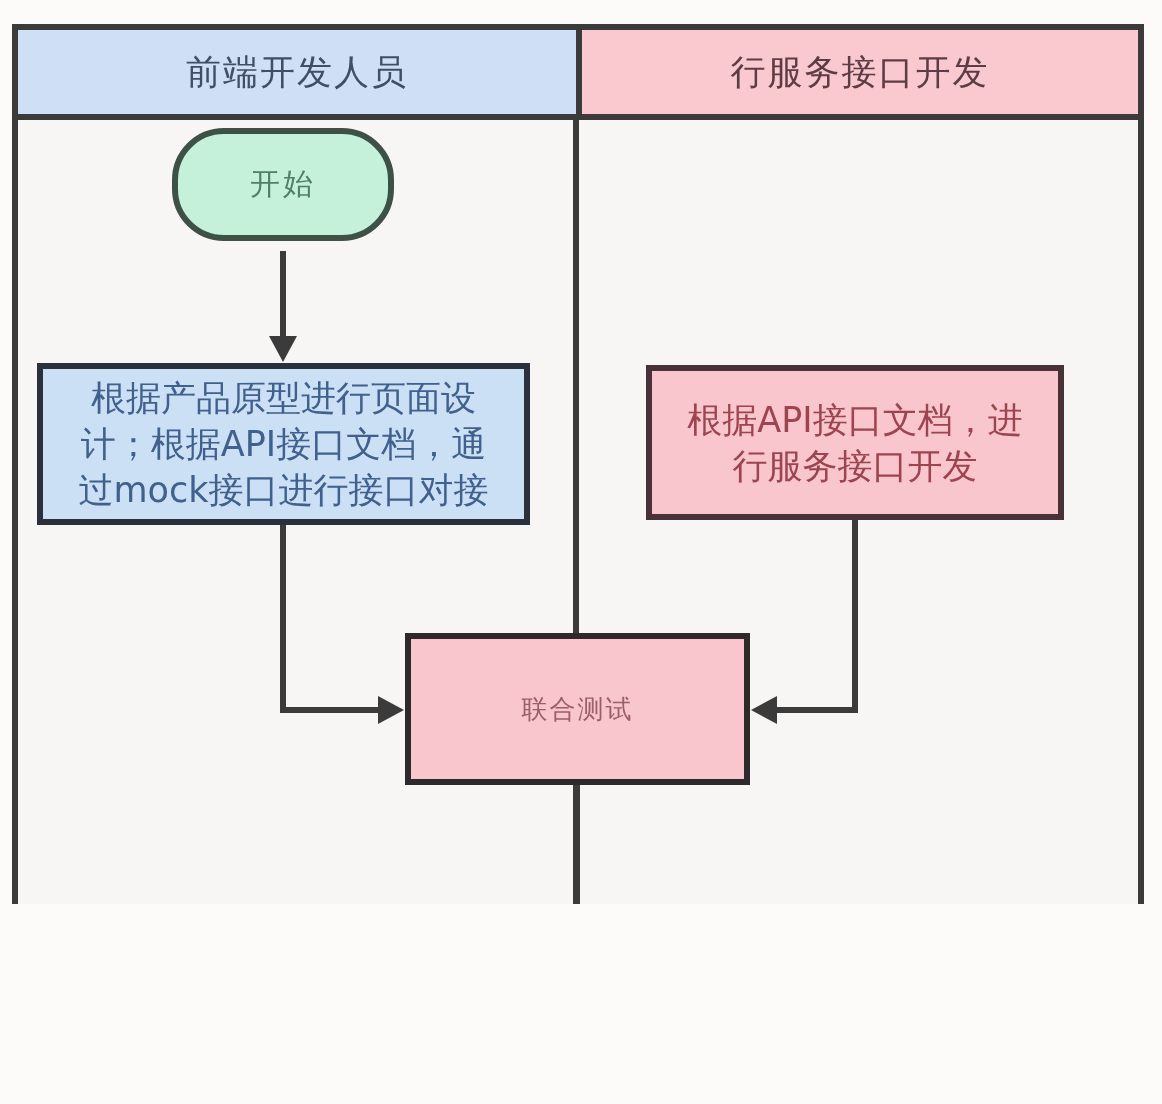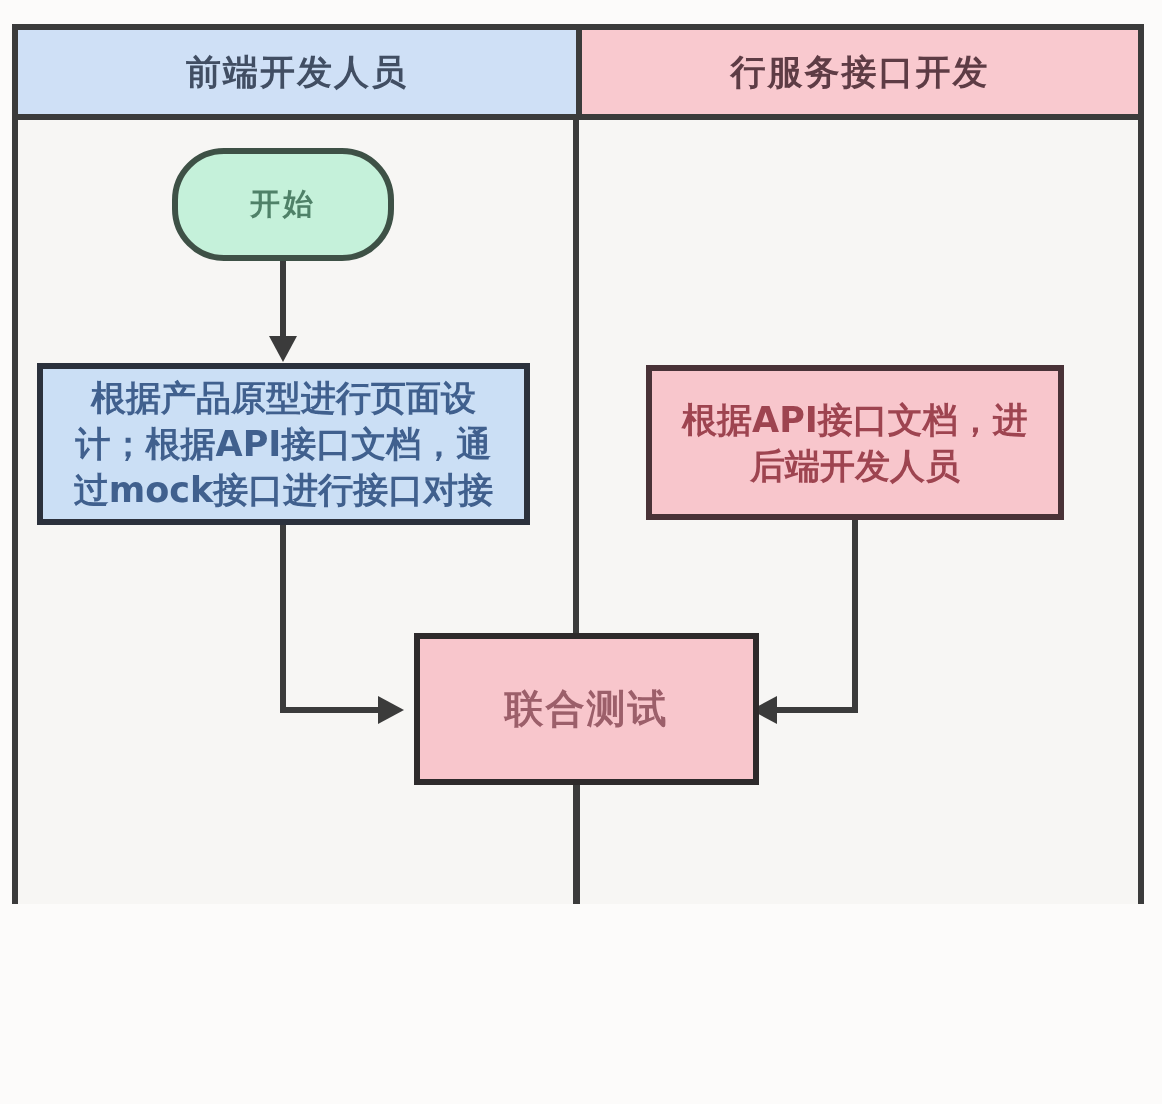--- a/index.html
+++ b/index.html
@@ -5,21 +5,20 @@
   html,body{margin:0;padding:0;}
   body{
     font-family:"DejaVu Sans","Liberation Sans",sans-serif;
     background:var(--canvas-bg,#fcfbfa);
   }
   .canvas{
     position:relative;
     width:1162px;height:904px;
     background:var(--canvas-bg,#fcfbfa);
     overflow:hidden;
-    font-weight:bold;
   }
   .frame{
     position:absolute;left:12px;top:24px;
     width:1132px;height:1052px;
     box-sizing:border-box;
     border:6px solid var(--line,#3b3b3b);
     background:var(--frame-bg,#f7f6f4);
   }
   .header-row{
     position:absolute;left:0;top:0;width:100%;height:90px;
@@ -65,41 +64,41 @@
     text-align:center;
     white-space:pre-line;
   }
   .terminator{
     background:var(--terminator-bg,#c5f1da);
     border:6px solid var(--terminator-border,#3e5146);
     border-radius:52px;
     color:var(--terminator-text,#4f8168);
     font-size:30px;letter-spacing:3px;
   }
-  .node-start{left:172px;top:148px;width:222px;height:113px;align-items:center;}
+  .node-start{left:172px;top:128px;width:222px;height:113px;align-items:center;}
   .node-end{left:465px;top:932px;width:222px;height:111px;border-radius:46px;}
   .process{font-size:35px;line-height:46px;}
   .node-fe{
     left:37px;top:363px;width:493px;height:162px;
     background:var(--process-blue-bg,#cbdff5);
     border:6px solid var(--process-blue-border,#2b313c);
     color:var(--process-blue-text,#40608e);
   }
   .node-be{
     left:646px;top:365px;width:418px;height:155px;
     background:var(--process-pink-bg,#f8c6cc);
     border:6px solid var(--process-pink-border,#493237);
     color:var(--process-pink-text,#9e4450);
   }
   .node-joint{
-    left:414px;top:633px;width:345px;height:152px;
+    left:405px;top:633px;width:345px;height:152px;
     background:var(--process-pink-bg,#f8c6cc);
     border:6px solid var(--joint-border,#2e2a2b);
     color:var(--joint-text,#9c5f6a);
-    font-size:39px;line-height:38px;letter-spacing:2px;
+    font-size:26px;line-height:38px;letter-spacing:2px;
   }
 </style>
 </head>
 <body>
 
 <div class="canvas">
 
   <div class="frame">
     <div class="header-row">
       <div class="hcell left">
@@ -135,21 +134,21 @@
   </div>
 
   <div class="node process node-fe">
     <span>根据产品原型进行页面设
 计；根据API接口文档，通
 过mock接口进行接口对接</span>
   </div>
 
   <div class="node process node-be">
     <span>根据API接口文档，进
-后端开发人员</span>
+行服务接口开发</span>
   </div>
 
   <div class="node node-joint">
     <span>联合测试</span>
   </div>
 
 
 </div>
 
 </body></html>

